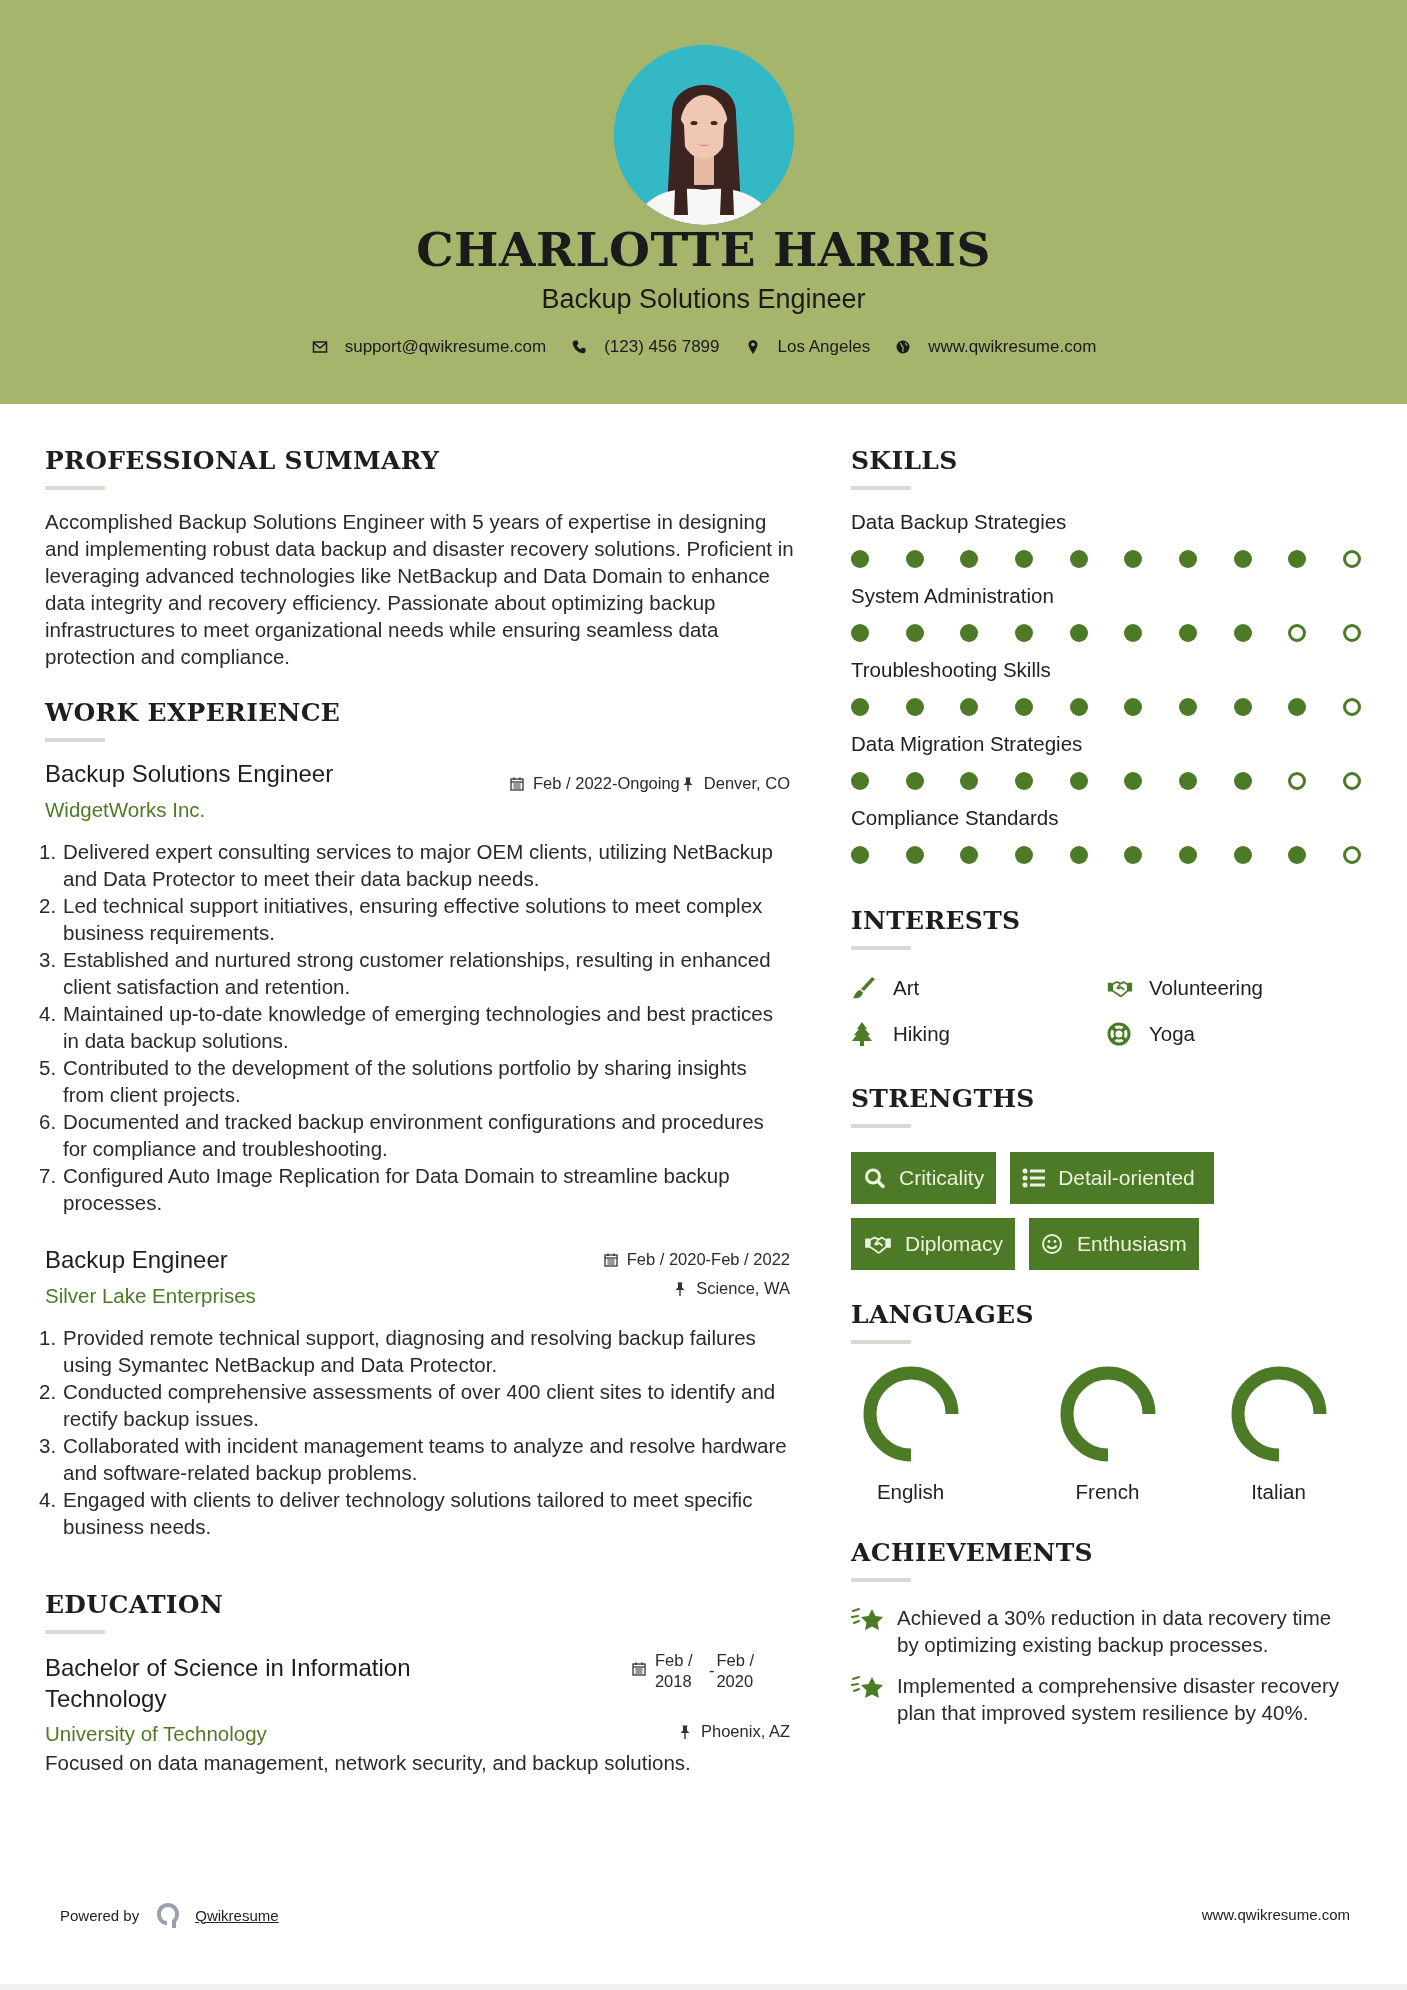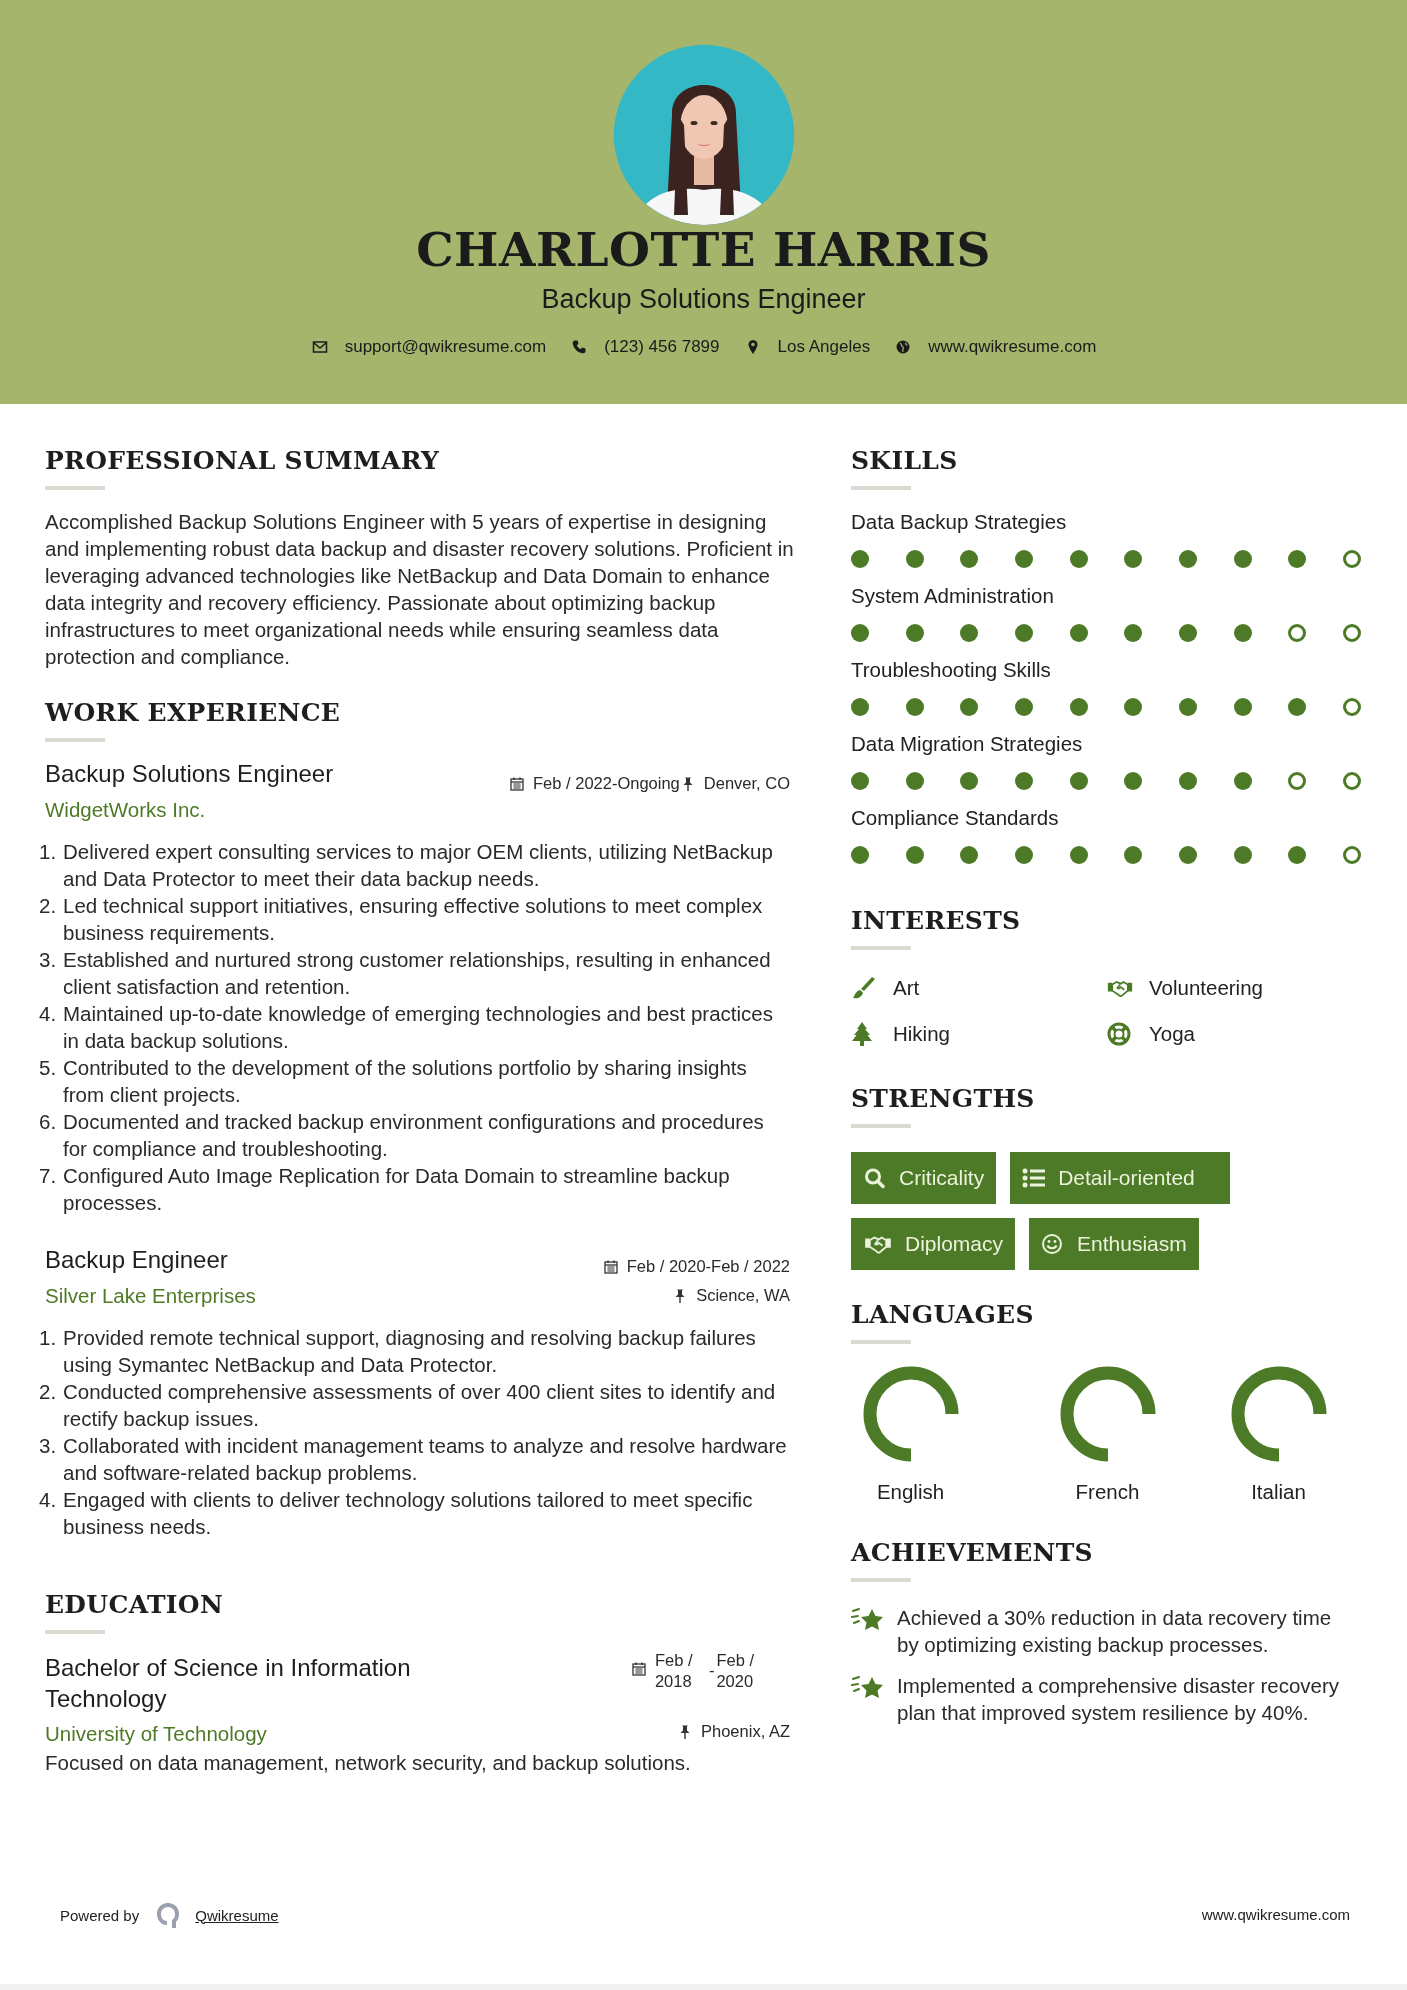--- a/index.html
+++ b/index.html
@@ -196,21 +196,21 @@
         <li><span class="num">7.</span><span>Configured Auto Image Replication for Data Domain to streamline backup processes.</span></li>
       </ol>
     </div>
 
     <div style="margin-top:30px;">
       <div class="job-head">
         <div>
           <div class="job-title">Backup Engineer</div>
           <div class="job-company" style="margin-top:10px;">Silver Lake Enterprises</div>
         </div>
-        <div style="display:flex; flex-direction:column; align-items:flex-end; padding-top:4px;margin-top:7px;">
+        <div style="display:flex; flex-direction:column; align-items:flex-end; padding-top:4px;">
           <div class="meta">
             <span class="mi">
                 <svg viewBox="0 0 16 16">
                   <rect x="2" y="3" width="12" height="11" fill="none" stroke="#333" stroke-width="1.3"></rect>
                   <line x1="2" y1="6" x2="14" y2="6" stroke="#333" stroke-width="1.3"></line>
                   <line x1="5" y1="1.5" x2="5" y2="4" stroke="#333" stroke-width="1.5"></line>
                   <line x1="11" y1="1.5" x2="11" y2="4" stroke="#333" stroke-width="1.5"></line>
                   <path d="M4 8h8M4 10h8M4 12h8M6 7v6M8 7v6M10 7v6" stroke="#333" stroke-width="0.6"></path>
                 </svg>
               </span>
@@ -418,21 +418,21 @@
     <div class="chips">
       <div class="chip">
         <span class="ci">
             <svg viewBox="0 0 24 22">
               <circle cx="10" cy="9.5" r="6.5" fill="none" stroke="#ecf3dc" stroke-width="3"></circle>
               <line x1="14.5" y1="14" x2="20" y2="19.5" stroke="#ecf3dc" stroke-width="3.5" stroke-linecap="round"></line>
             </svg>
           </span>
         <span>Criticality</span>
       </div>
-      <div class="chip" style="width:220px;padding-left:12px;">
+      <div class="chip" style="width:204px;padding-left:12px;">
         <span class="ci">
             <svg viewBox="0 0 24 22">
               <circle cx="3" cy="4" r="2.5" fill="#ecf3dc"></circle>
               <circle cx="3" cy="11" r="2.5" fill="#ecf3dc"></circle>
               <circle cx="3" cy="18" r="2.5" fill="#ecf3dc"></circle>
               <rect x="8" y="2.5" width="15" height="3" fill="#ecf3dc"></rect>
               <rect x="8" y="9.5" width="15" height="3" fill="#ecf3dc"></rect>
               <rect x="8" y="16.5" width="15" height="3" fill="#ecf3dc"></rect>
             </svg>
           </span>

